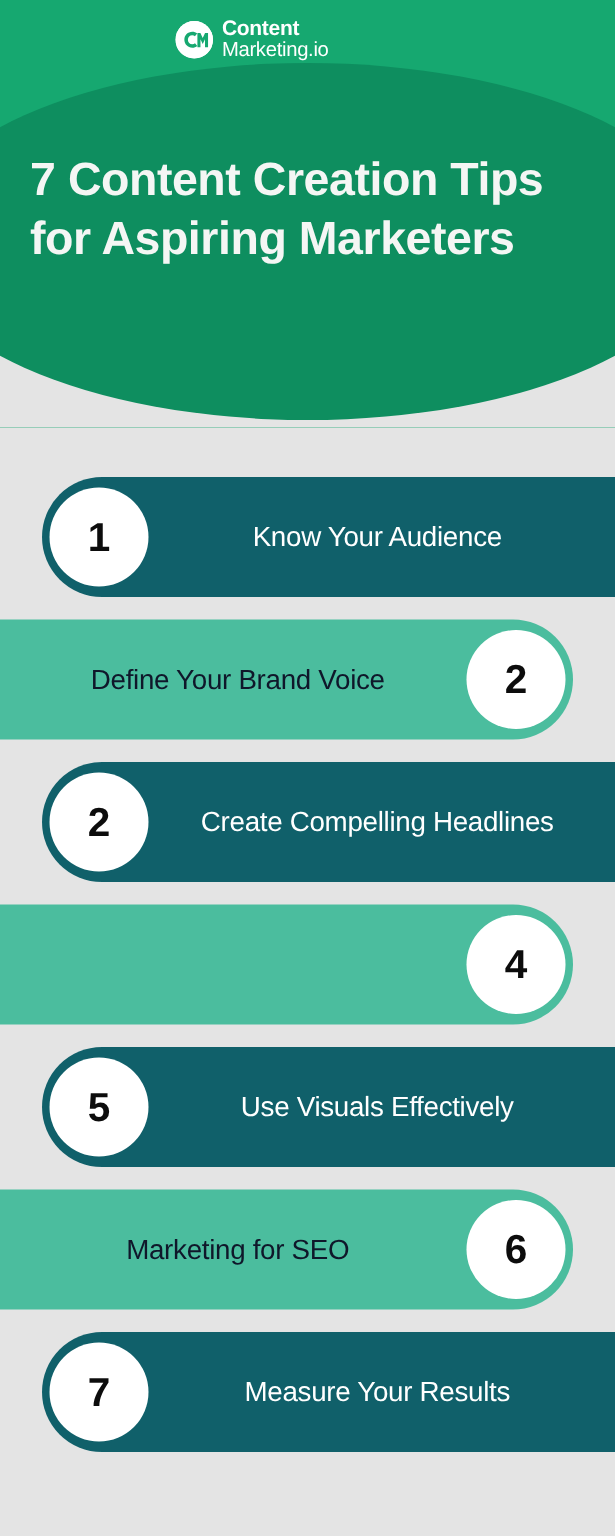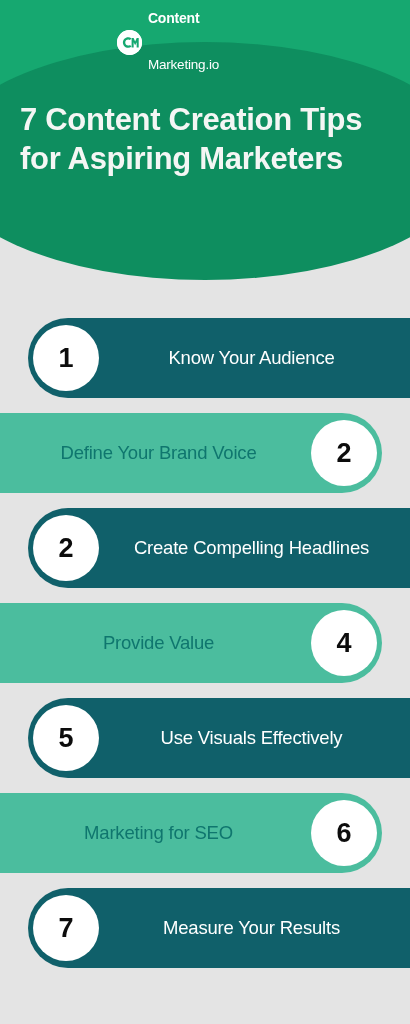--- a/index.html
+++ b/index.html
@@ -83,21 +83,20 @@
     display:block;
     font-size:14px;
     font-weight:bold;
     letter-spacing:-0.2px;
   }
   .logo-line2 {
     display:block;
     font-size:13.5px;
     font-weight:normal;
     letter-spacing:-0.2px;
-    margin-top:32px;
   }
 
   
   #header-title {
     position:absolute;
     z-index:3;
     top:100px;
     left:0;
     width:410px;
     padding:0 20px;
@@ -182,21 +181,21 @@
     z-index:2;
   }
   .tip-row.odd .tip-label {
     left:105px;
     right:12px;
     color:#ffffff;
   }
   .tip-row.even .tip-label {
     left:12px;
     right:105px;
-    color:#0f766e;
+    color:#0f172a;
   }
 </style>
 </head>
 <body>
 
 <div id="header">
 
   <div id="header-basegap"></div>
   <div id="header-ellipse"></div>
 
@@ -233,21 +232,20 @@
 
   <div class="tip-row odd">
     <div class="tip-bar"></div>
     <div class="tip-num">2</div>
     <div class="tip-label">Create Compelling Headlines</div>
   </div>
 
   <div class="tip-row even">
     <div class="tip-bar"></div>
     <div class="tip-num">4</div>
-    <div class="tip-label">Provide Value</div>
   </div>
 
   <div class="tip-row odd">
     <div class="tip-bar"></div>
     <div class="tip-num">5</div>
     <div class="tip-label">Use Visuals Effectively</div>
   </div>
 
   <div class="tip-row even">
     <div class="tip-bar"></div>

